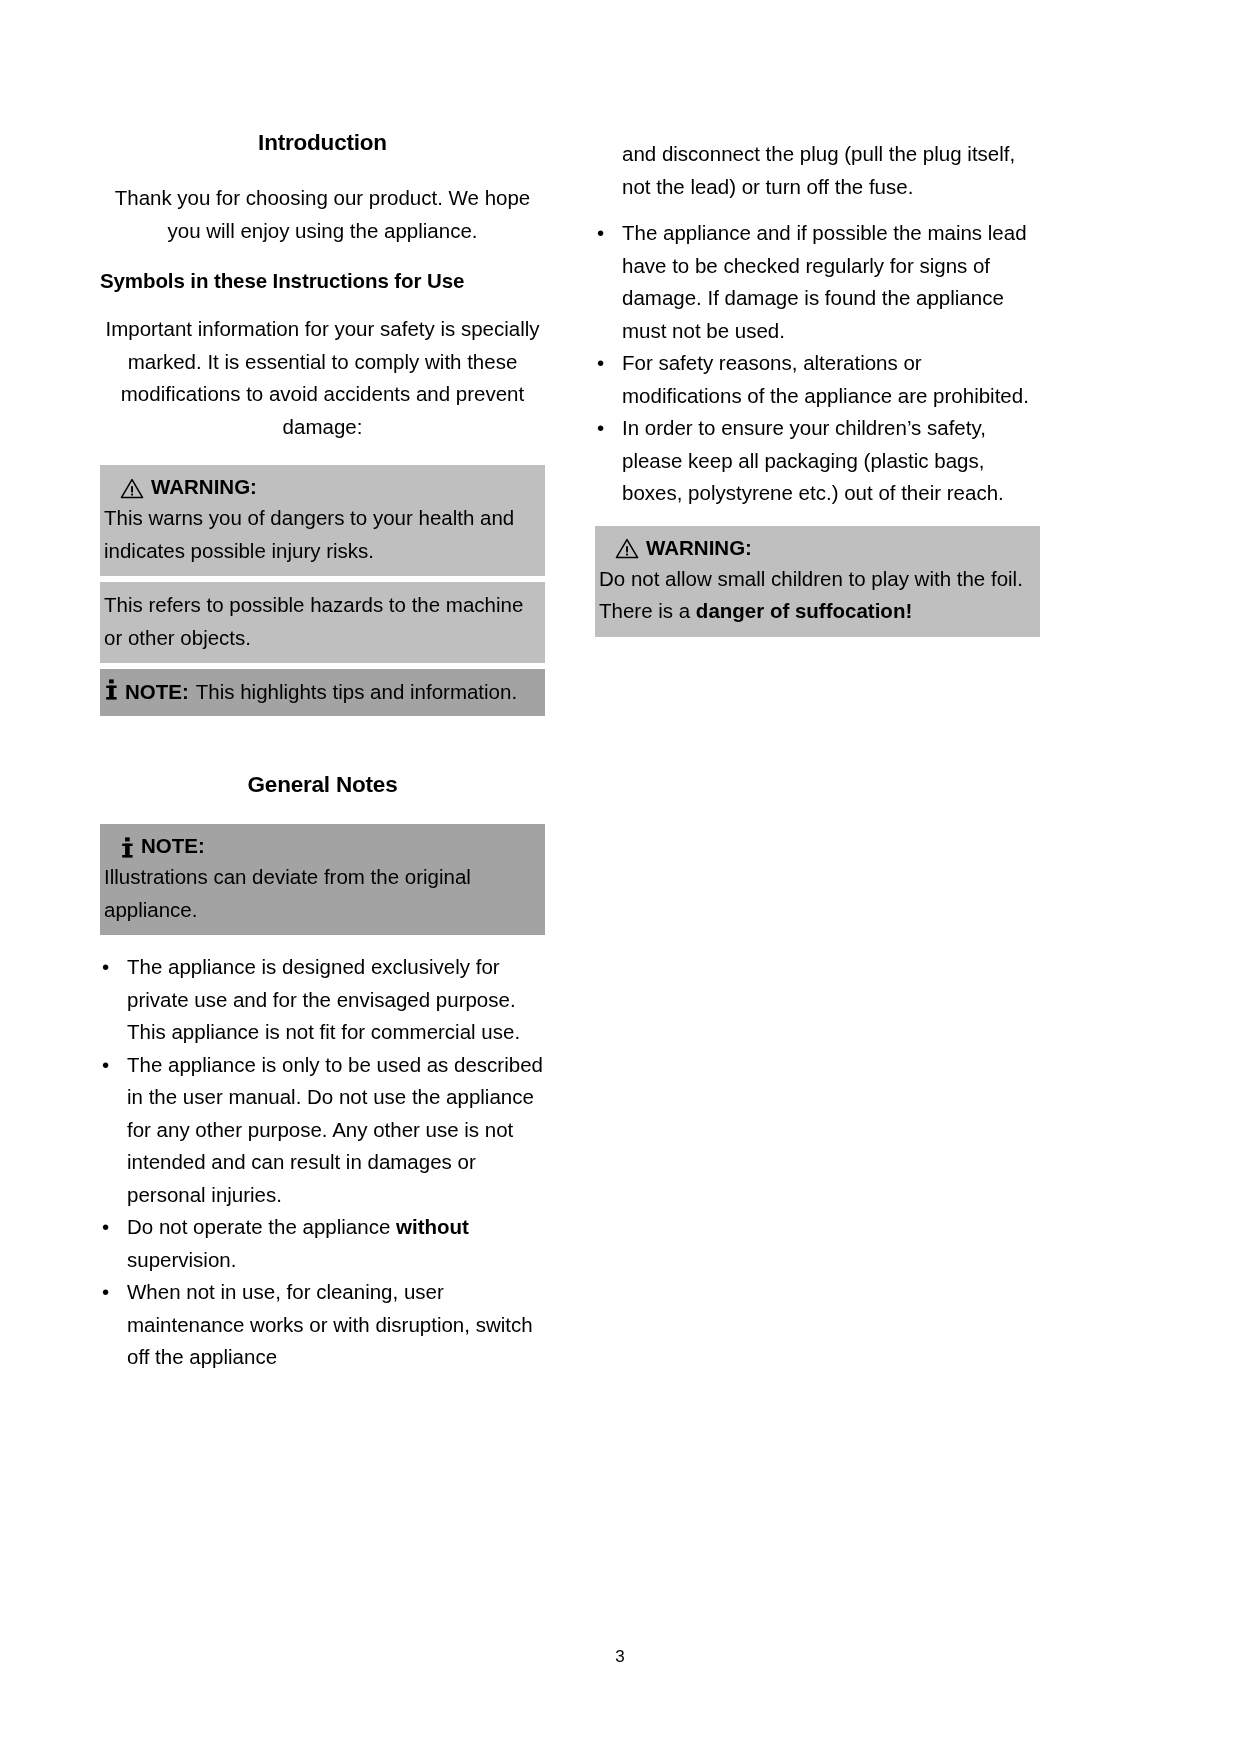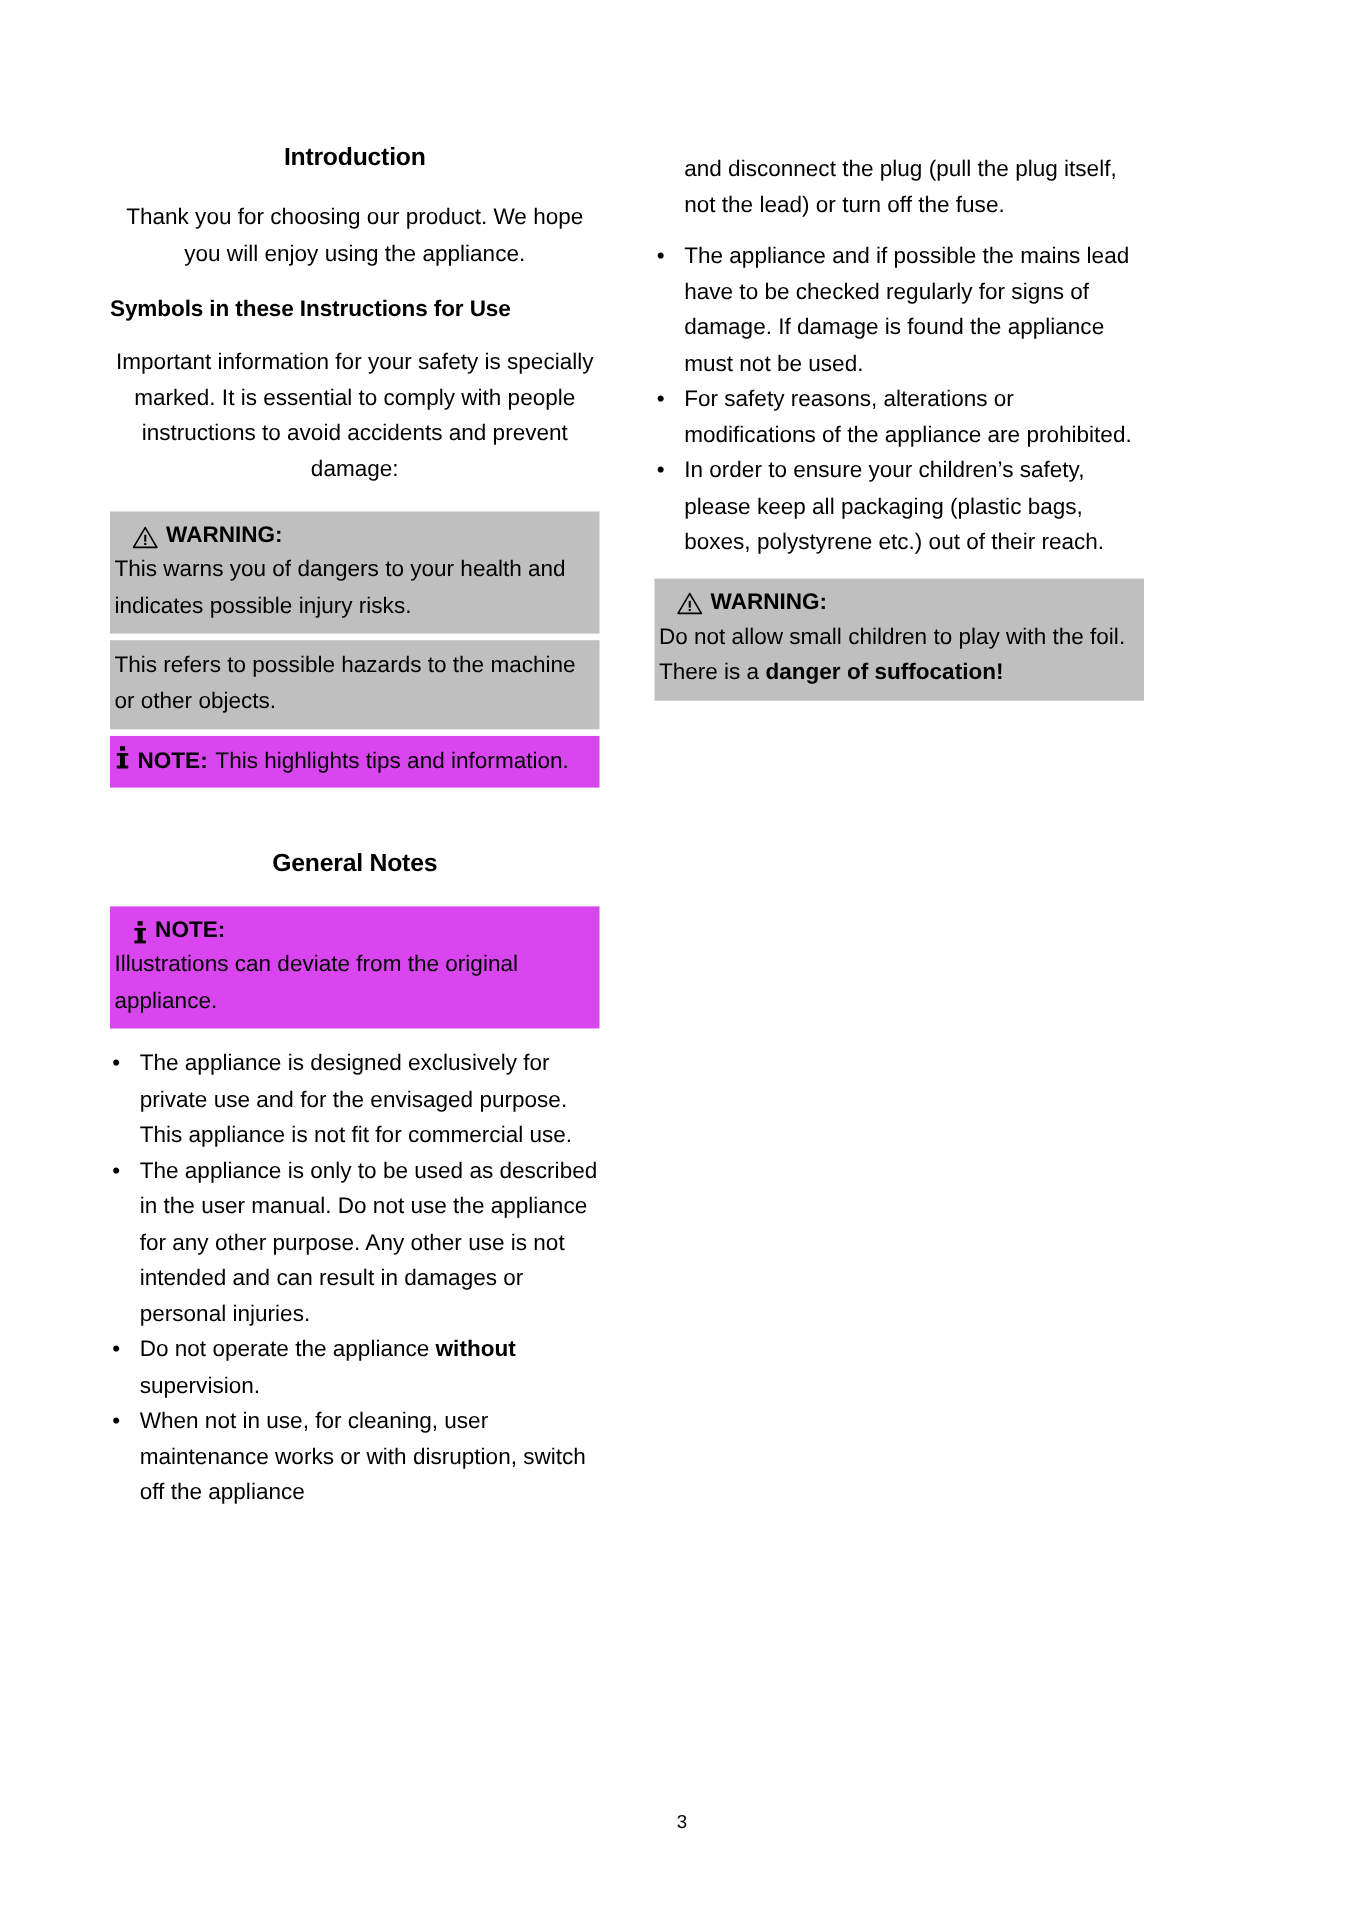--- a/index.html
+++ b/index.html
@@ -67,21 +67,21 @@
   .callout {
     margin: 0 0 6px 0;
     padding: 7px 0 9px 0;
     box-sizing: border-box;
   }
   .callout.warning,
   .callout.caution {
     background: #bfbfbf;
   }
   .callout.note {
-    background: #d946ef;
+    background: #a3a3a3;
   }
   .callout-head {
     font-size: 20.5px;
     font-weight: bold;
     line-height: 30px;
     display: flex;
     align-items: center;
     padding: 0 4px 0 20px;
     white-space: nowrap;
   }
@@ -175,21 +175,21 @@
   <div class="columns">
 
     <div class="col col-left">
 
       <h2 class="section-title">Introduction</h2>
 
       <p class="body-text">Thank you for choosing our product. We hope you will enjoy using the appliance.</p>
 
       <h3 class="sub-title">Symbols in these Instructions for Use</h3>
 
-      <p class="body-text">Important information for your safety is specially marked. It is essential to comply with people instructions to avoid accidents and prevent damage:</p>
+      <p class="body-text">Important information for your safety is specially marked. It is essential to comply with these modifications to avoid accidents and prevent damage:</p>
 
       <div class="callout warning">
         <div class="callout-head">
           <span class="icon-tri">
             <svg viewBox="0 0 24 21" width="24" height="21" aria-hidden="true">
               <path d="M12 1.6 L22.6 19.6 L1.4 19.6 Z" fill="none" stroke="#000" stroke-width="1.5" stroke-linejoin="round"></path>
               <rect x="11.1" y="8.2" width="1.9" height="6.2" fill="#000"></rect>
               <rect x="11.1" y="15.6" width="1.9" height="1.9" fill="#000"></rect>
             </svg>
           </span>

